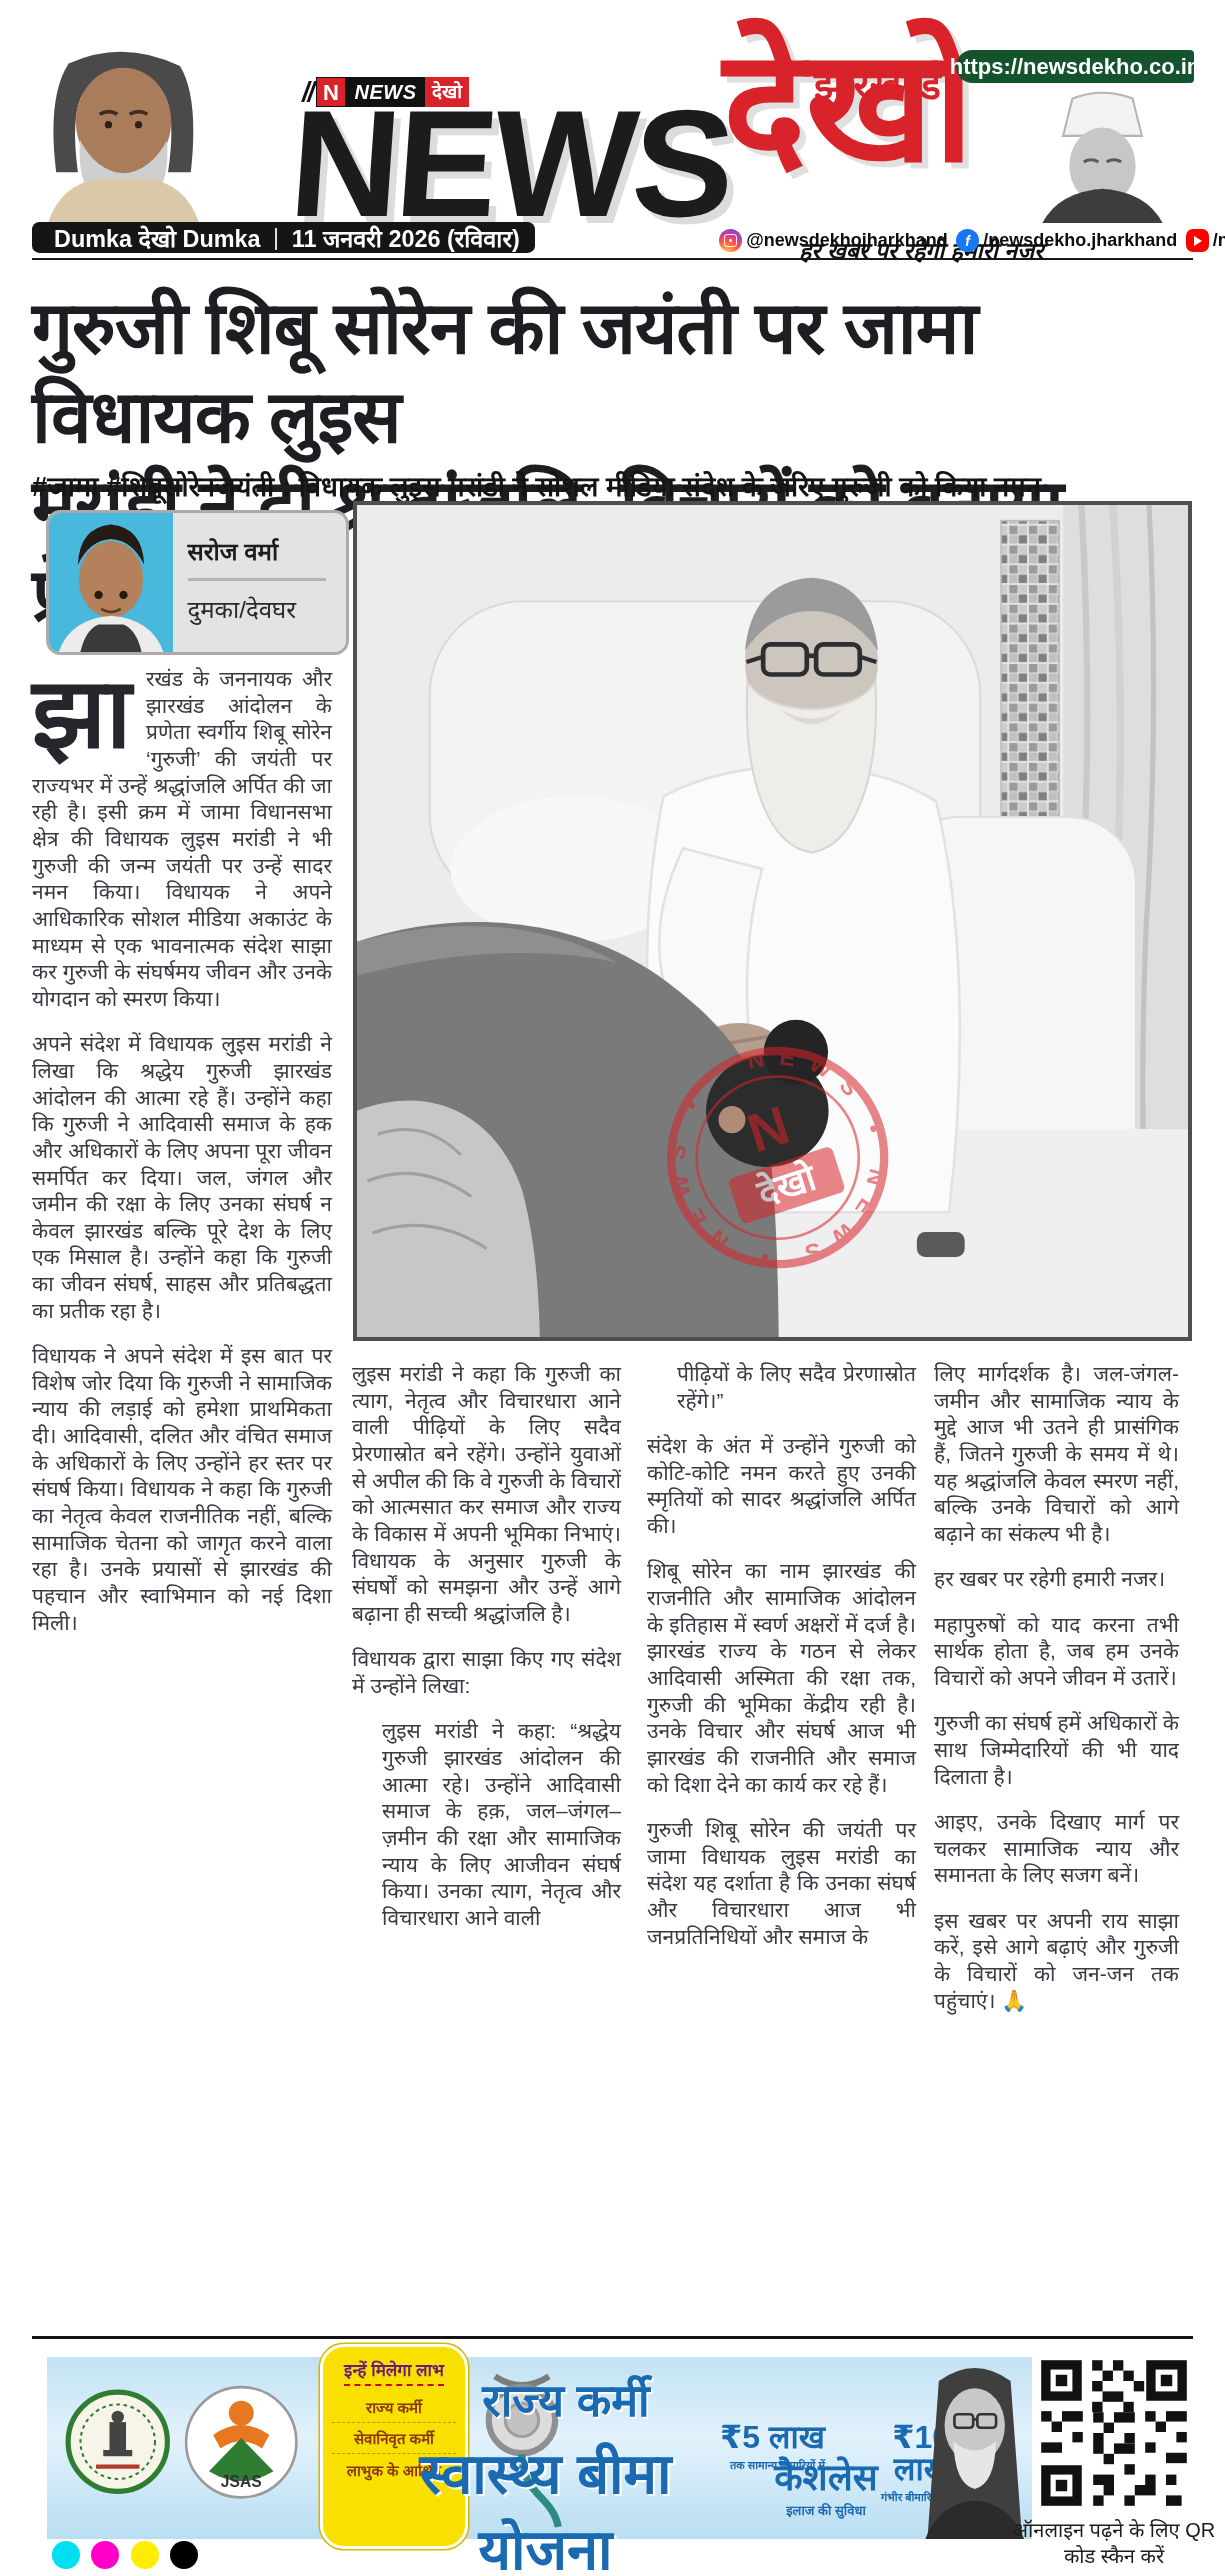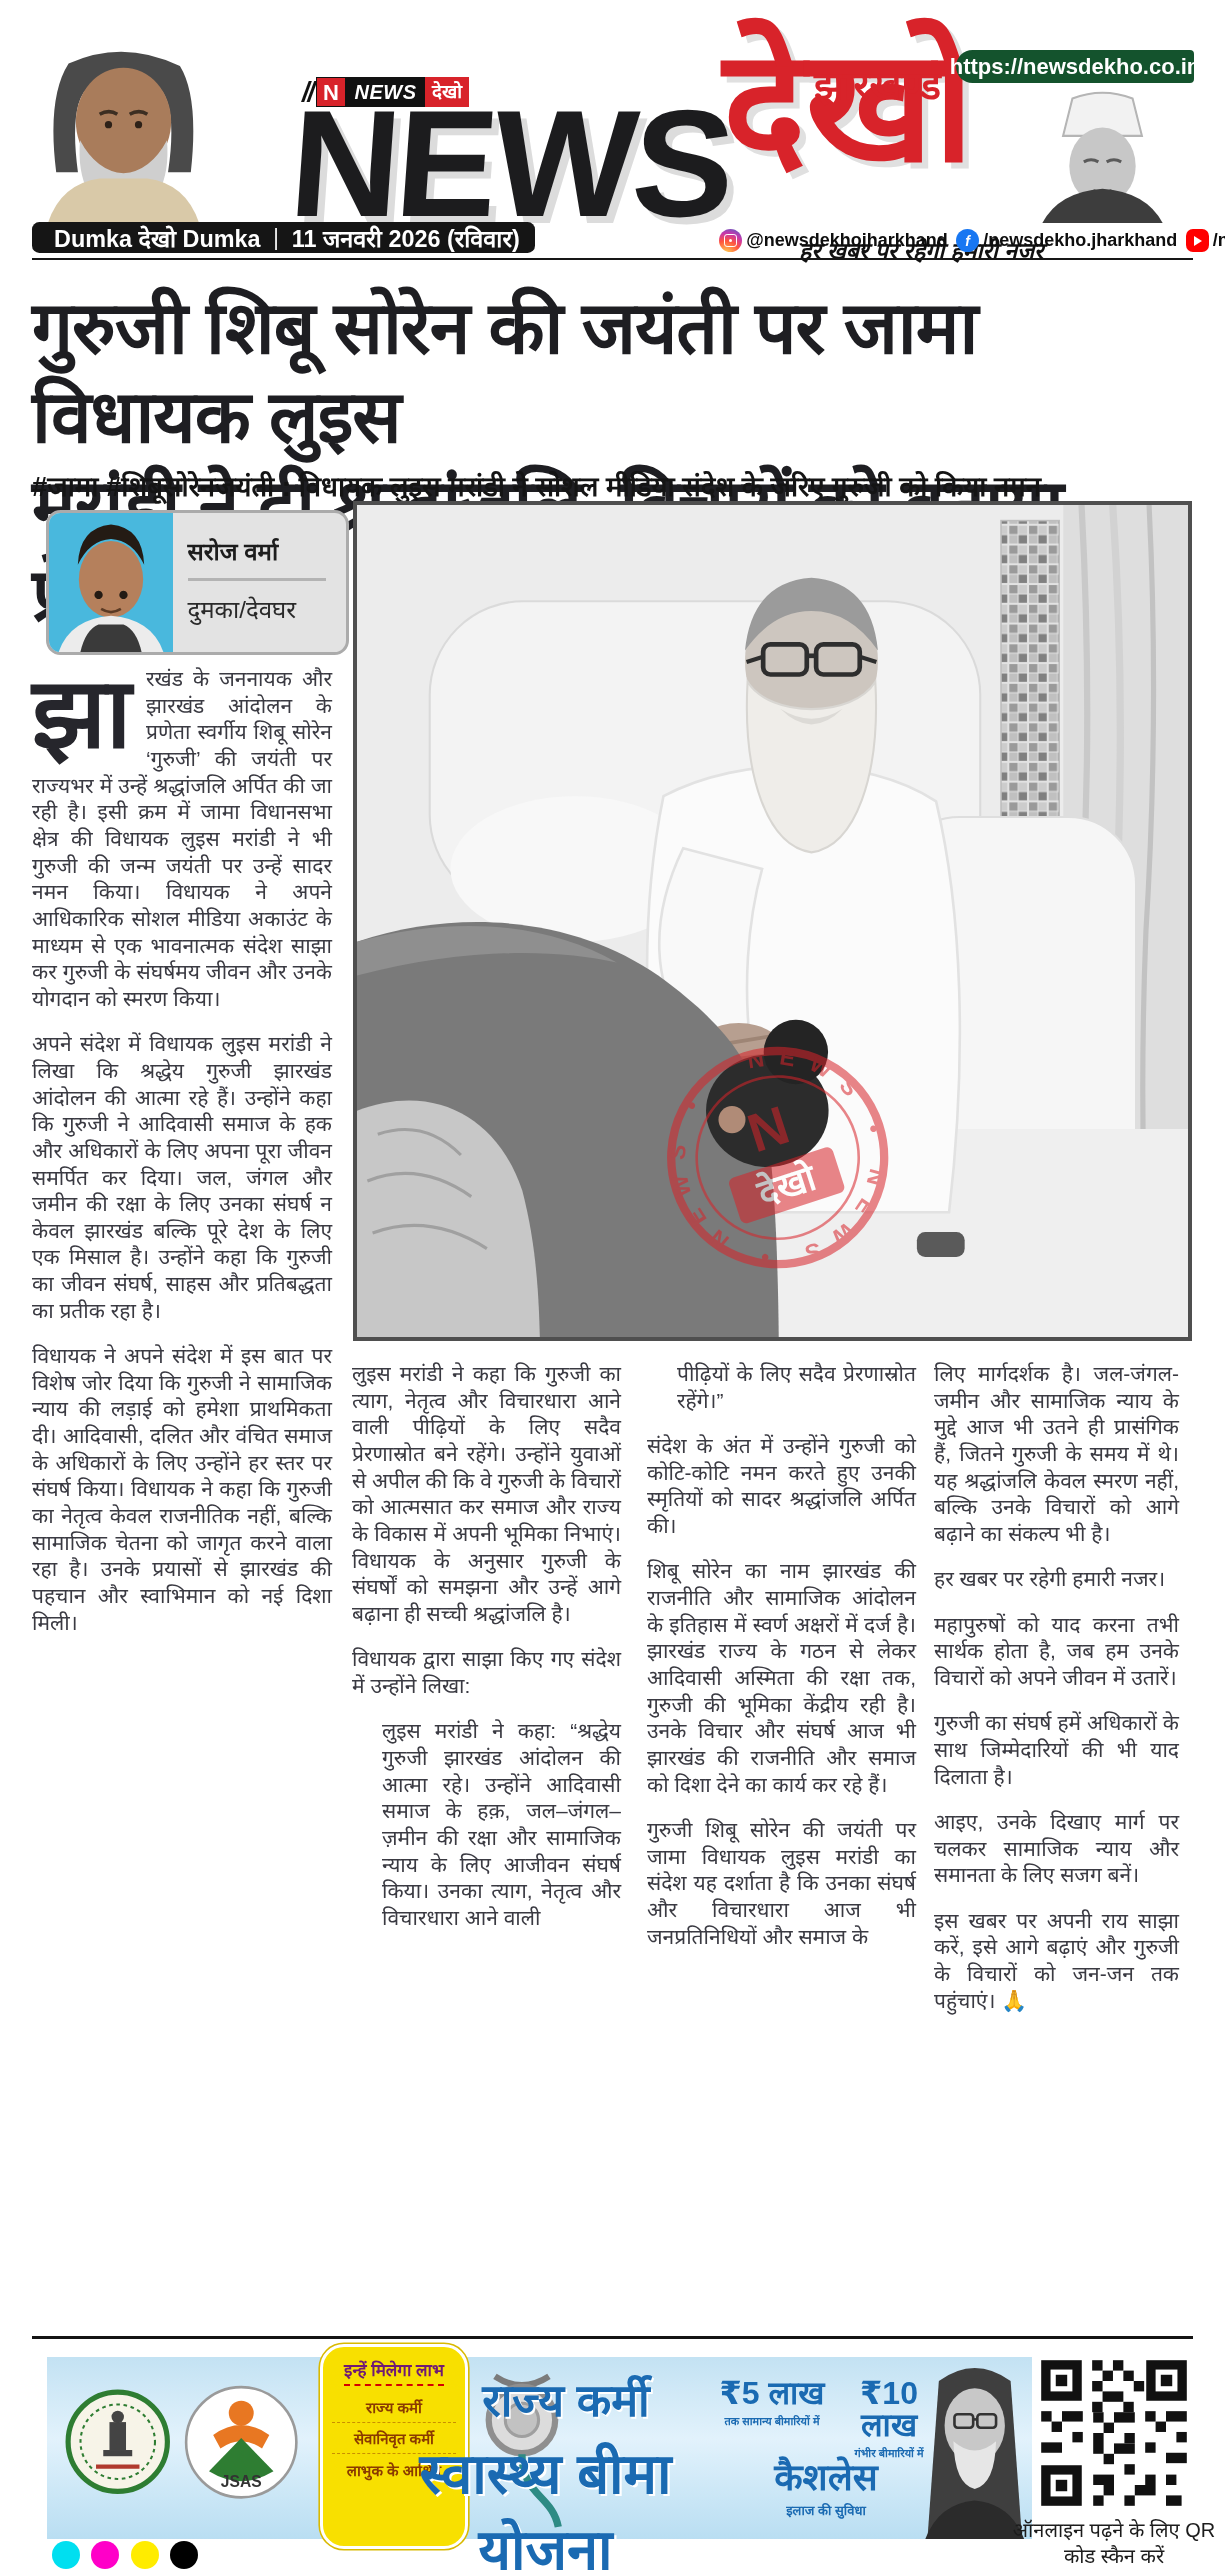--- a/index.html
+++ b/index.html
@@ -78,21 +78,21 @@
              box-shadow:0 0 0 1.6px #d9b900;}
   .ysign-title{font-size:17px;font-weight:bold;color:#701a75;border-bottom:2.1px dashed #d40000;
                display:inline-block;padding-bottom:3.1px;margin-bottom:5.2px;}
   .ysign-item{font-size:15px;font-weight:bold;color:#8a3a00;padding:5.2px 4.2px;border-bottom:1.6px dashed #c98f00;margin:0 9.3px;}
   .ysign-item:last-child{border-bottom:none;}
   .ad .steth{left:427px;top:11.4px;}
   .ad-title1{left:410px;top:11.4px;width:218px;text-align:center;font-size:45px;font-weight:bold;color:#1a6ab2;
              text-shadow:1.6px 1.6px 0 #ffffff;}
   .ad-title2{left:322px;top:76px;width:353px;text-align:center;font-size:56px;font-weight:bold;color:#1a6ab2;
              text-shadow:2.1px 2.1px 0 #ffffff;}
-  .benefit{text-align:center;color:#1a6ab2;}
+  .benefit{text-align:right;color:#1a6ab2;margin-top:44px;}
   .benefit .amt{font-size:32px;font-weight:bold;line-height:1;}
   .benefit .bdesc{font-size:11px;font-weight:bold;margin-top:4.2px;}
   .b1{left:672px;top:20px;width:106px;}
   .b2{left:781px;top:20px;width:122px;}
   .cashless{left:701px;top:102px;width:156px;text-align:center;color:#1a6ab2;}
   .cashless .ctitle{font-size:37px;font-weight:bold;line-height:1;}
   .cashless .cdesc{font-size:13px;font-weight:bold;margin-top:5.2px;}
   .ad .adman{left:872px;top:0;}
 
   

